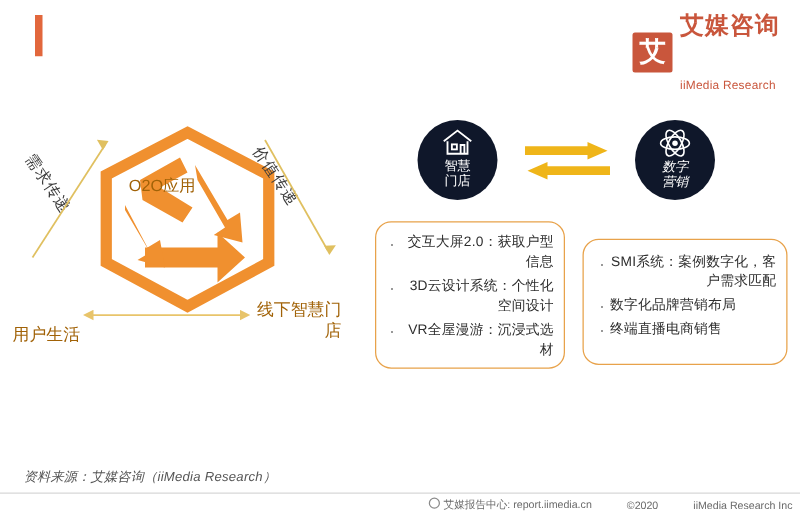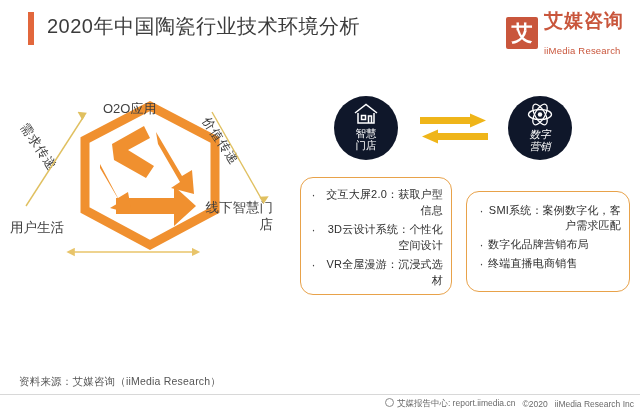--- a/index.html
+++ b/index.html
@@ -42,30 +42,30 @@
     font-size: 21px; line-height: 32px;
     text-align: center; font-weight: bold;
     border-radius: 2px;
   }
   #logo-text-wrap { display: flex; flex-direction: column; line-height: 1; gap: 14px; }
   #logo-cn {
     font-size: 19px; color: #C9563C; font-weight: bold;
     letter-spacing: 1px;
   }
   #logo-en {
-    font-size: 9.5px; color: #C9563C; margin-top: 2px;
+    font-size: 9.5px; color: #C9563C; margin-top: 20px;
     letter-spacing: .2px;
   }
 
   
   #diagram { position: absolute; left: 0; top: 56px; width: 300px; height: 250px; }
   #recycle-svg { position: absolute; left: 70px; top: 42px; }
   .diag-label {
     position: absolute;
-    font-size: 13.5px; color: #404040; white-space: nowrap;
+    font-size: 13.5px; color: #a16207; white-space: nowrap; margin-top: 40px;
   }
   #label-o2o { left: 103px; top: 44px; font-size: 13px; }
   #label-user { left: 10px; top: 163px; }
   #label-store { left: 203px; top: 144px; width: 70px; text-align: right; white-space: normal; line-height: 1.25; font-family: Liberation Serif, serif; }
   #label-bottom { left: 92px; top: 204px; }
 
   .rot-label {
     position: absolute;
     font-size: 12.5px; color: #3b3b3b;
     letter-spacing: 1px;
@@ -116,48 +116,48 @@
     letter-spacing: .2px;
     text-align: right;
   }
   #box-right .bullet-text { font-size: 11px; line-height: 1.4; }
 
   
   #source-line {
     position: absolute; left: 19px; top: 375px;
     font-size: 10.5px; color: #555;
     letter-spacing: .2px;
+    font-style: italic;
   }
   #footer-rule {
     position: absolute; left: 0; top: 394px;
     width: 640px; height: 1px; background: #d8d8d8;
   }
   #footer-bar {
     position: absolute; left: 0; top: 395px;
     width: 640px; height: 17px;
     display: flex; align-items: center; justify-content: flex-end;
-    gap: 7px; padding-right: 6px;
+    gap: 28px; padding-right: 6px;
     font-size: 8.5px; color: #6a6a6a;
   }
   #footer-globe {
     width: 9px; height: 9px; border-radius: 50%;
     border: 1px solid #8a8a8a; display: inline-block;
     margin-right: 3px;
     position: relative; top: 1px;
   }
   .footer-item { white-space: nowrap; }
 </style>
 </head>
 <body>
 
 <div id="page">
 
   <div id="header">
     <div id="title-accent"></div>
-    <div id="page-title">2020年中国陶瓷行业技术环境分析</div>
 
     <div id="logo">
       <div id="logo-mark">艾</div>
       <div id="logo-text-wrap">
         <div id="logo-cn">艾媒咨询</div>
         <div id="logo-en">iiMedia Research</div>
       </div>
     </div>
   </div>
 

